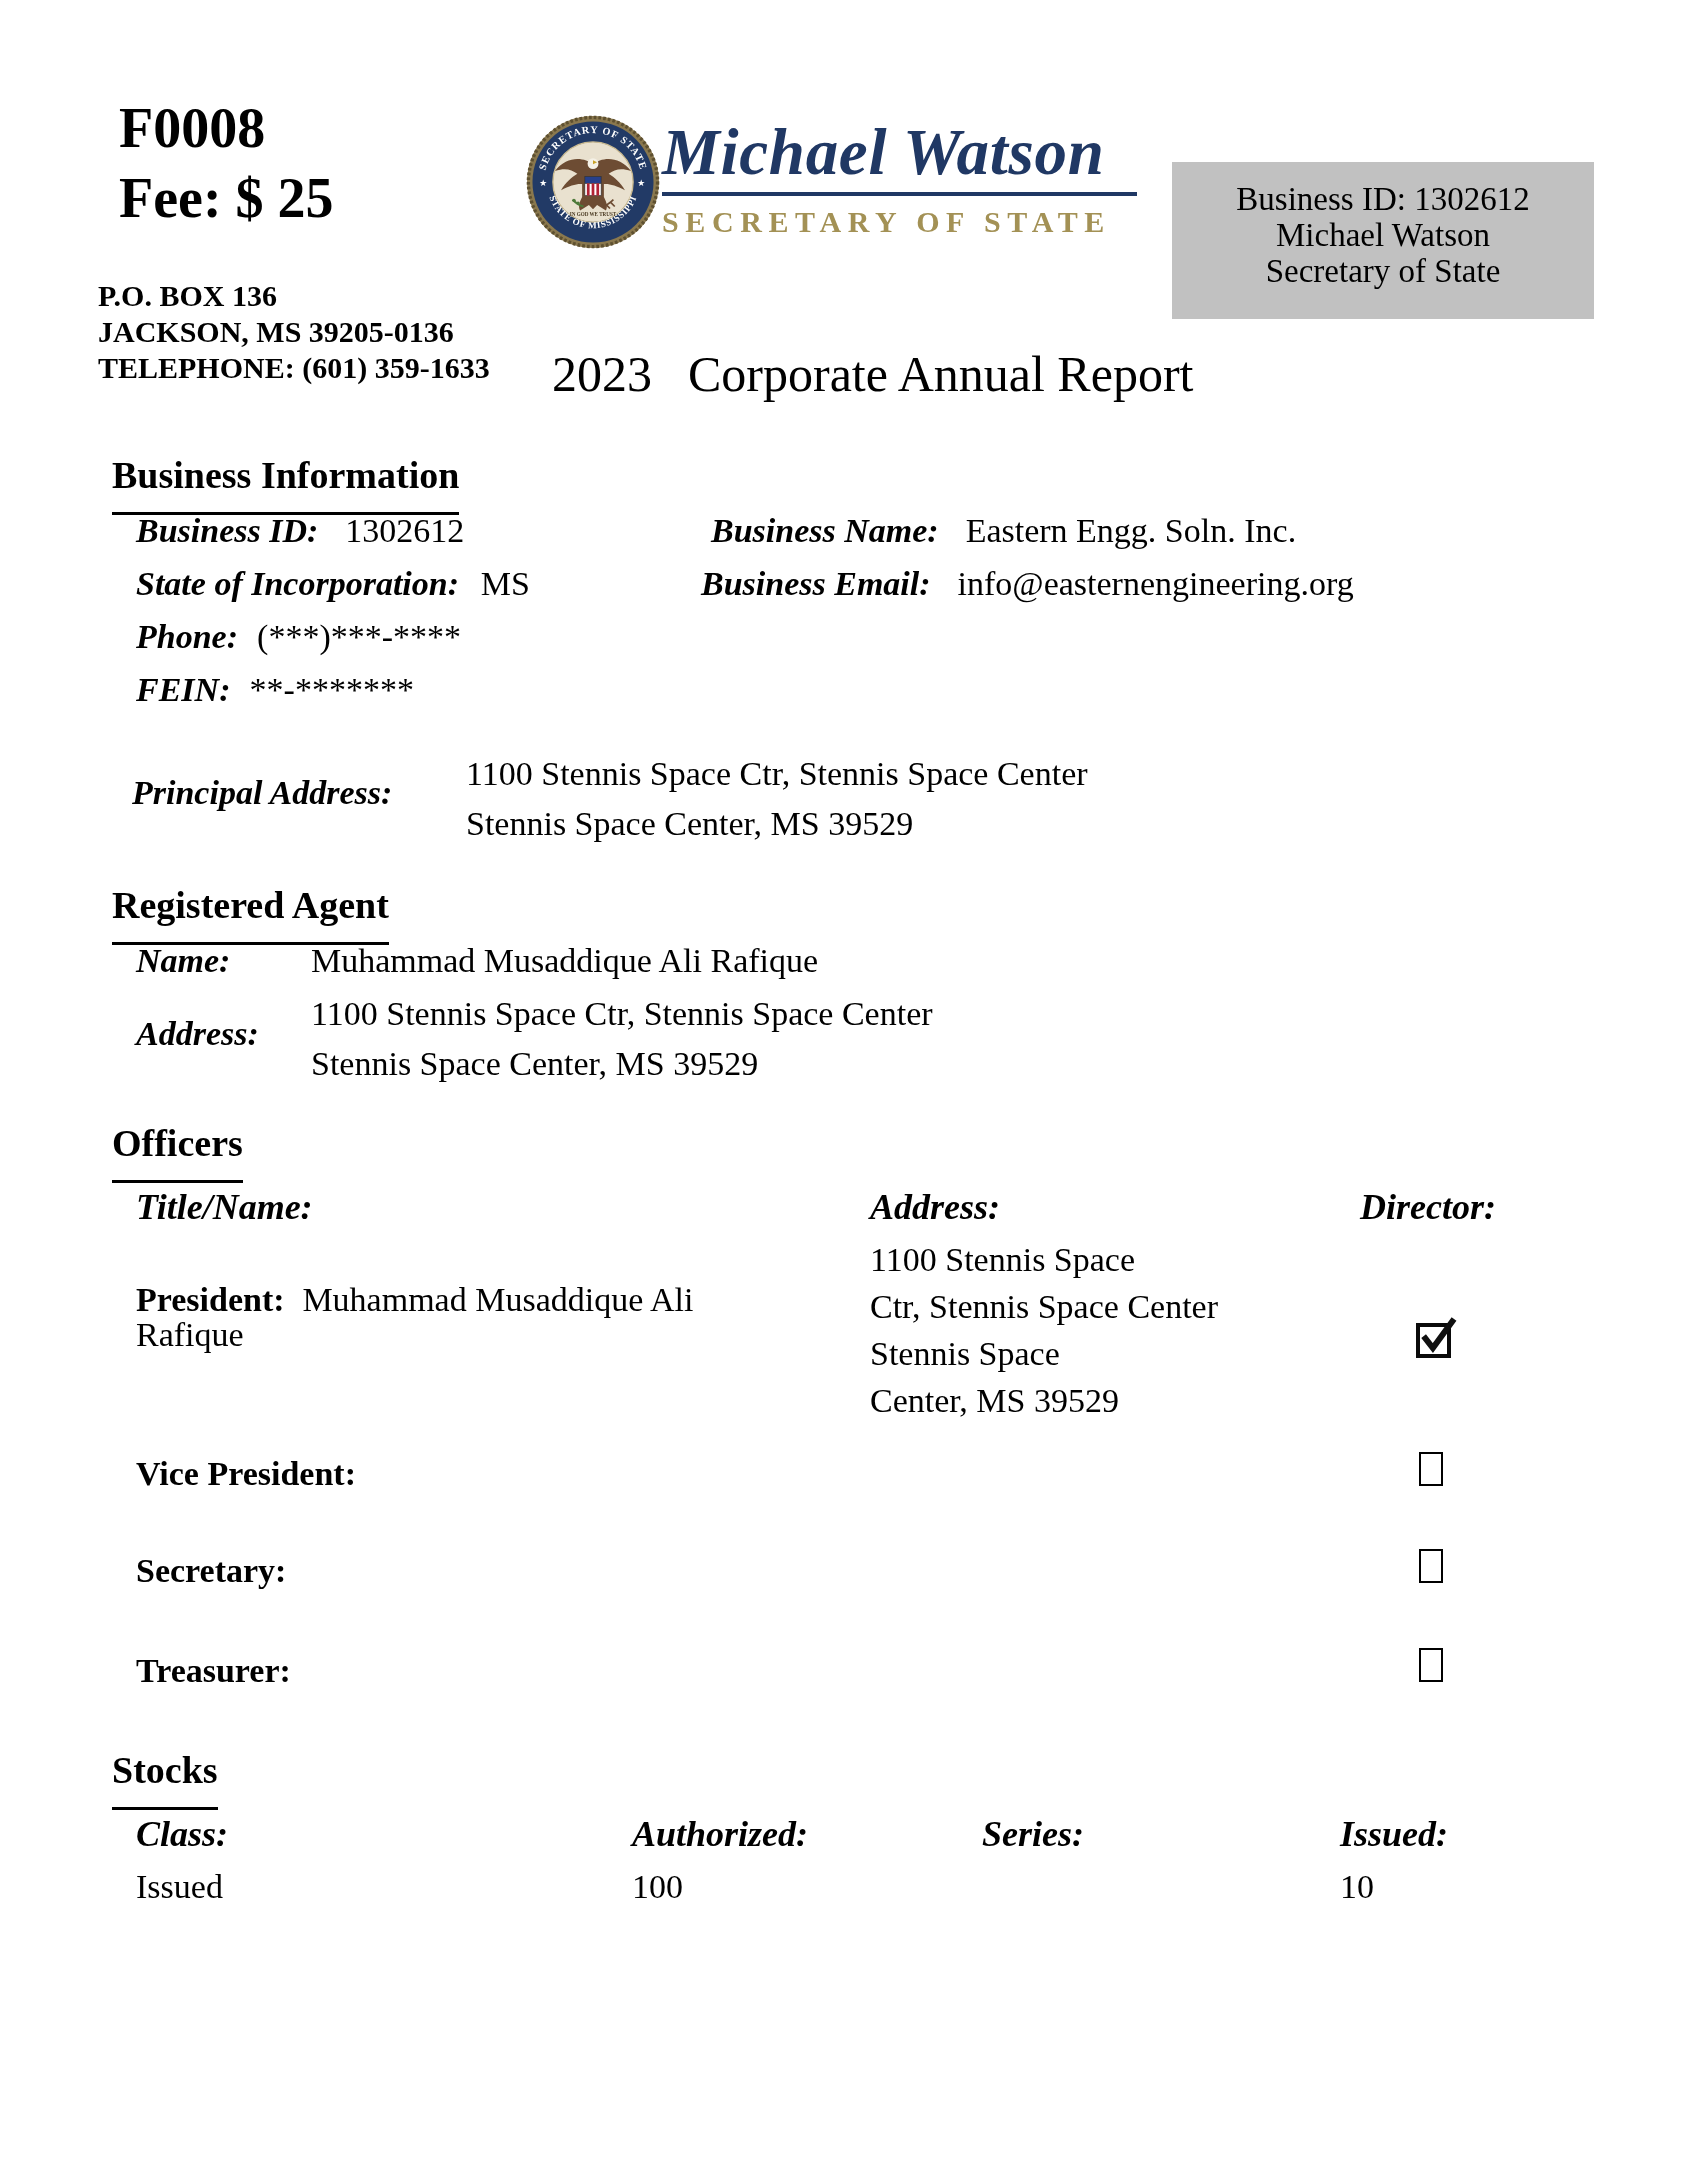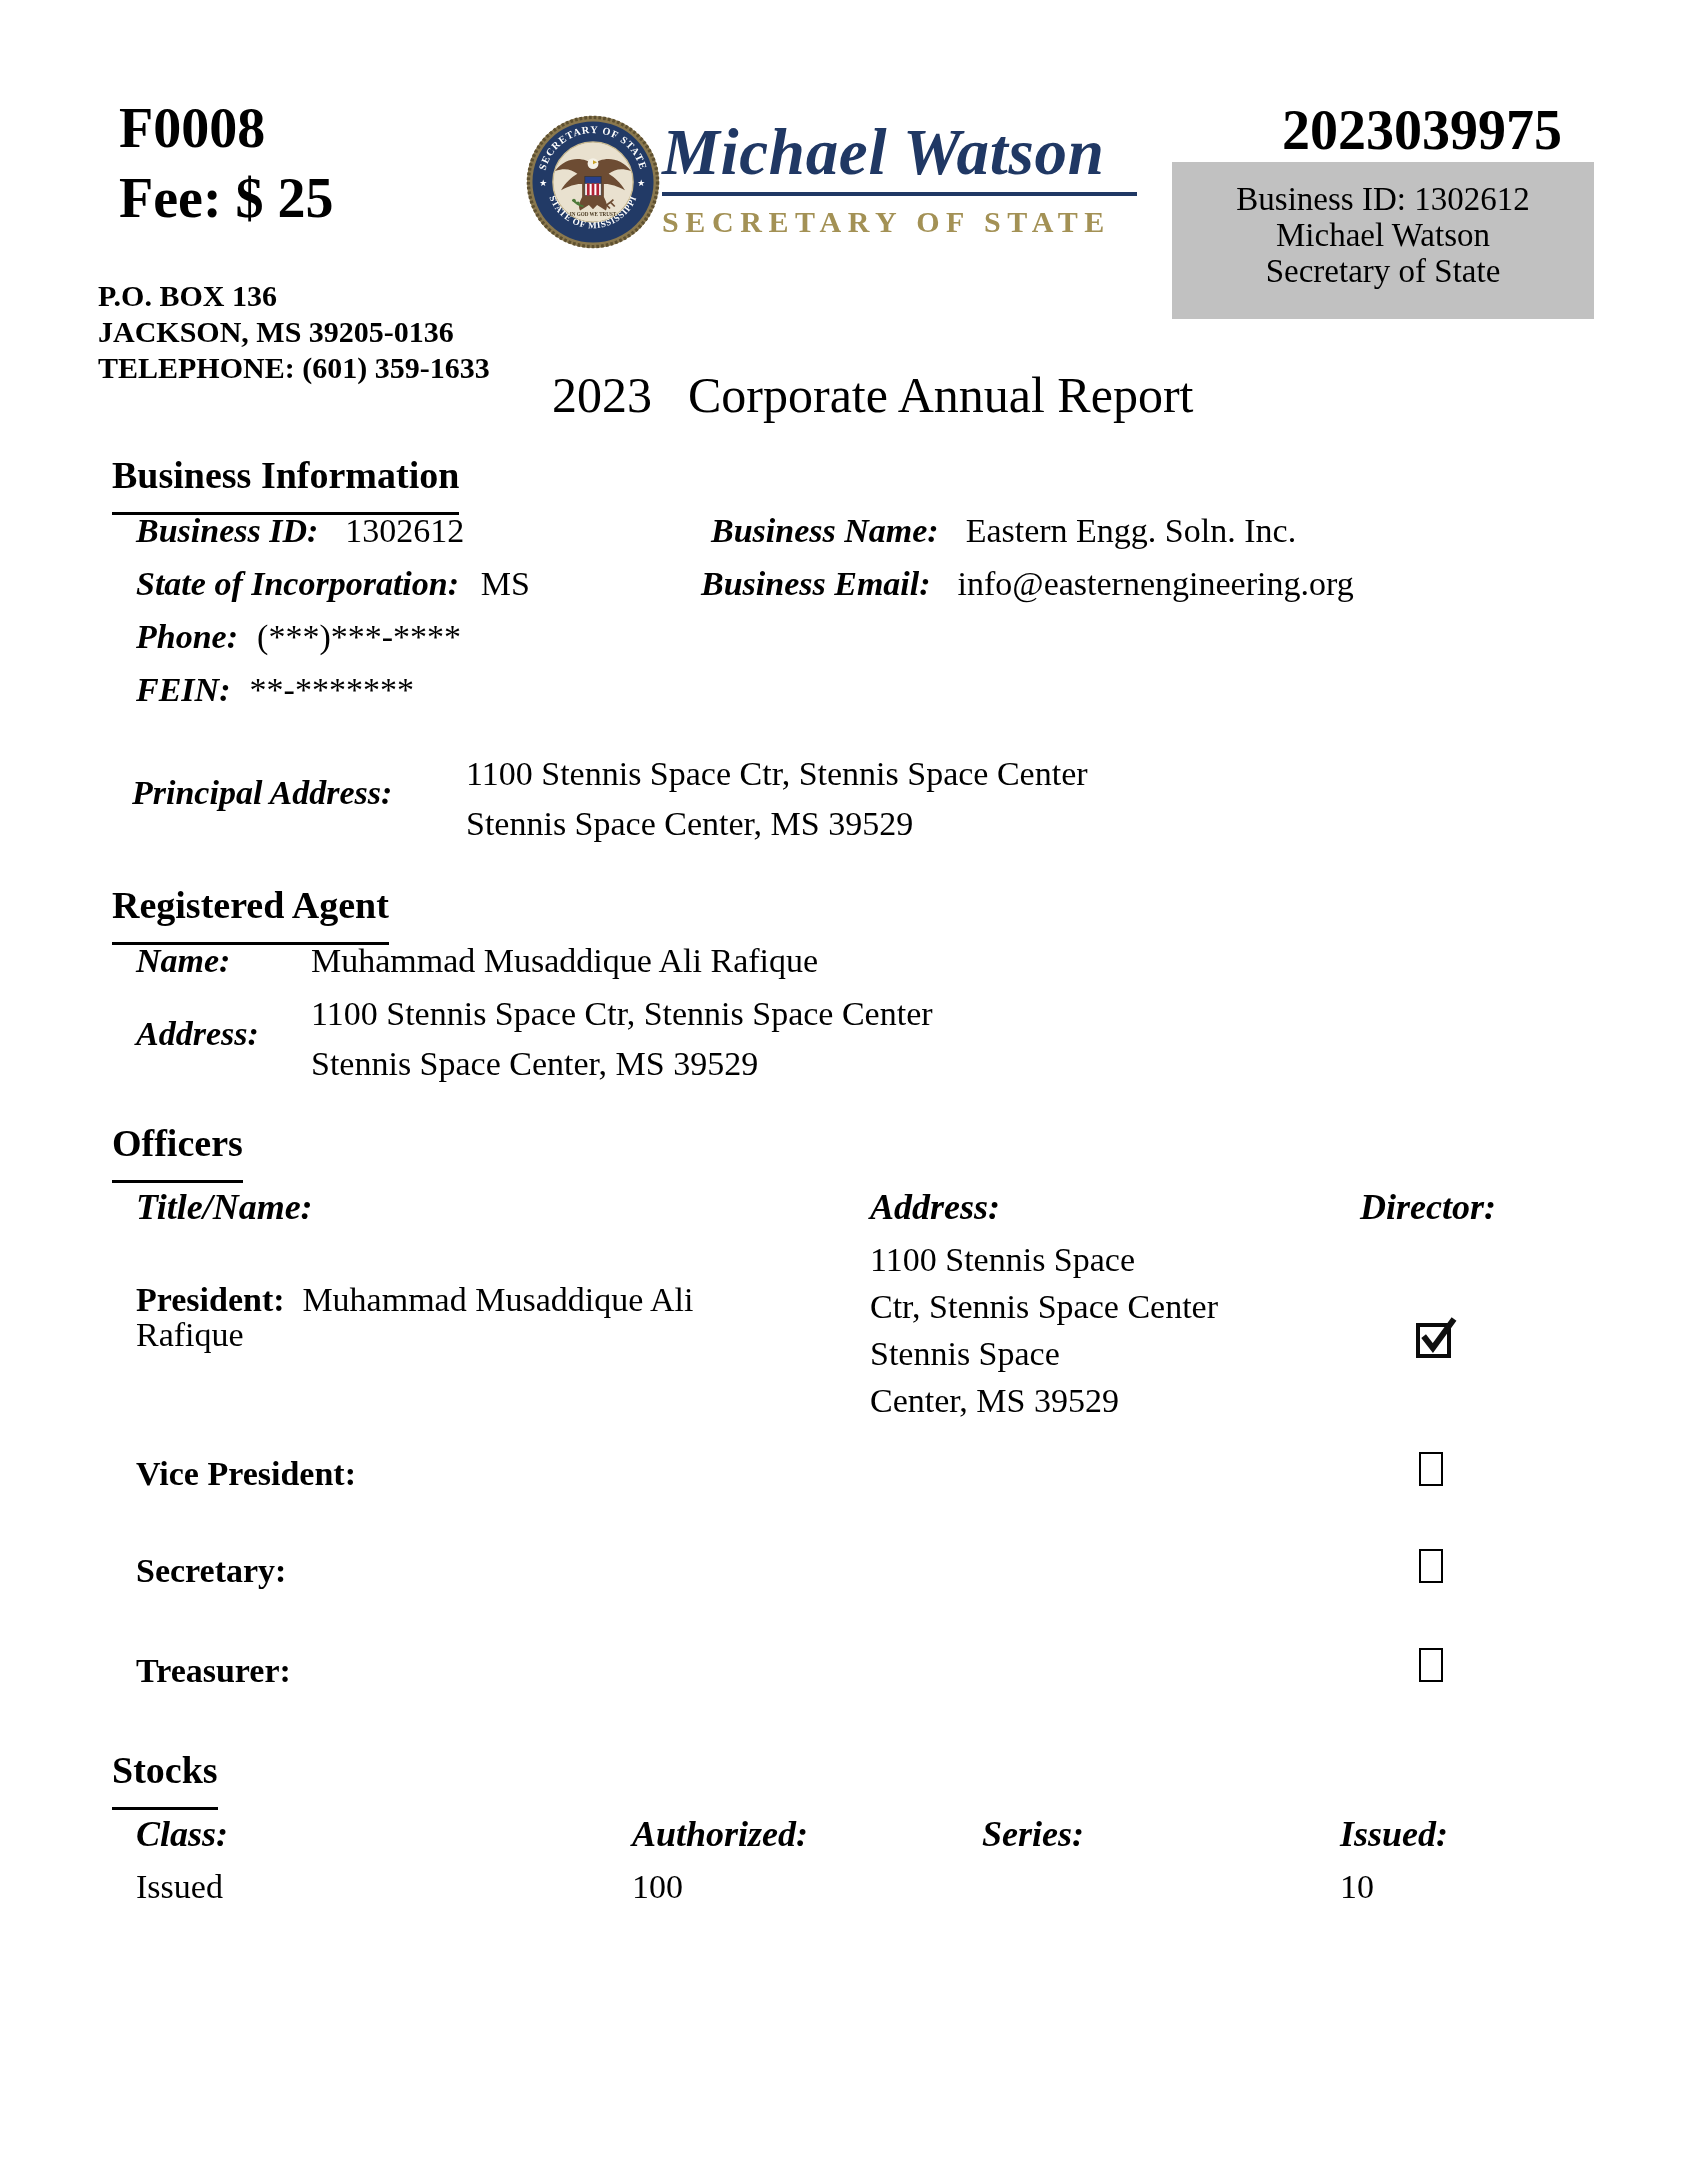--- a/index.html
+++ b/index.html
@@ -95,28 +95,27 @@
       <text x="100" y="150" fill="#4a3a22" font-size="7.5" font-weight="bold" text-anchor="middle" font-family="Liberation Serif, serif">IN GOD WE TRUST</text>
     </svg>
   </div>
 
   <div class="abs" style="left:662px;top:120px;">
     <div class="logo-name">Michael Watson</div>
     <div class="logo-rule"></div>
     <div class="logo-sub">SECRETARY OF STATE</div>
   </div>
 
-  <div class="abs filing-number" style="left:1217px;top:98px;width:410px;">2023039975</div>
   <div class="abs filing-box" style="left:1172px;top:162px;">
     <div>Business ID: 1302612</div>
     <div>Michael Watson</div>
     <div>Secretary of State</div>
   </div>
 
-  <div class="abs title" style="left:552px;top:368px;">
+  <div class="abs title" style="left:552px;top:347px;">
     <span>2023</span><span class="gap"></span><span>Corporate Annual Report</span>
   </div>
 
   <div class="abs heading" style="left:112px;top:455px;">Business Information</div>
 
   <div class="abs body-text" style="left:136px;top:511px;">
     <span class="bi">Business ID:</span>
     <span style="margin-left:18.5px;">1302612</span>
   </div>
   <div class="abs body-text" style="left:679px;top:511px;margin-left:32px;">

